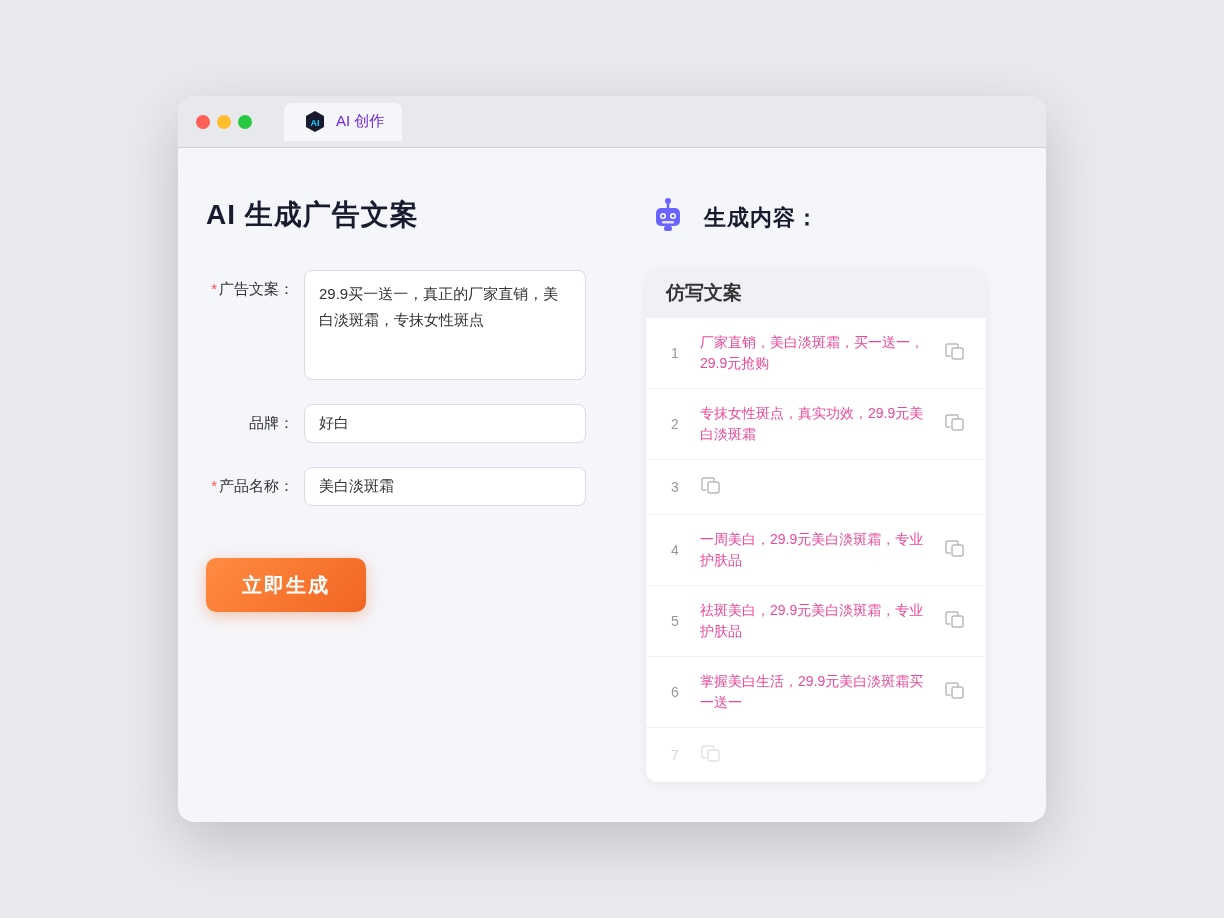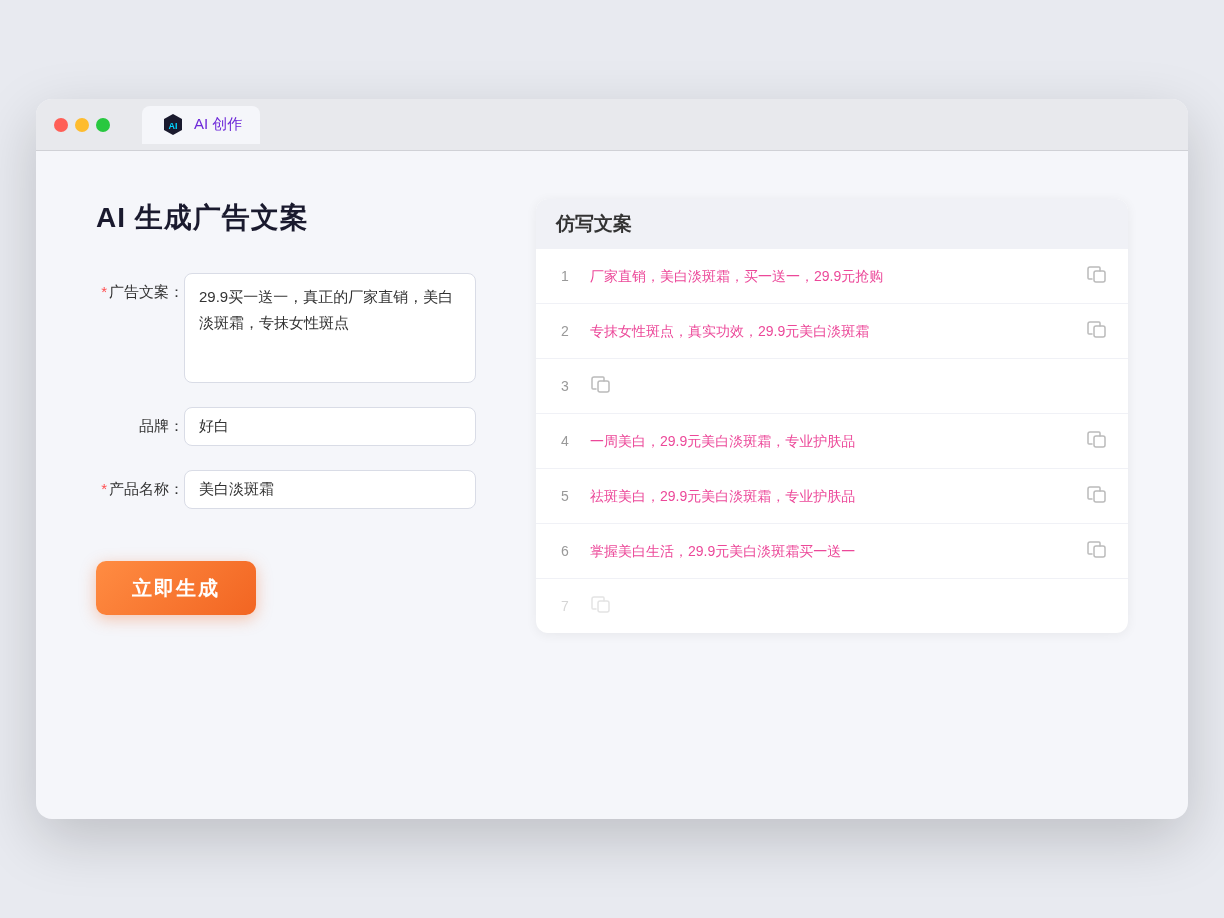--- a/index.html
+++ b/index.html
@@ -6,21 +6,21 @@
     body {
       background: #e8eaf0;
       display: flex;
       justify-content: center;
       align-items: center;
       min-height: 100vh;
       font-family: -apple-system, 'PingFang SC', 'Microsoft YaHei', sans-serif;
     }
 
     .browser-window {
-      width: 1152px;
+      width: 868px;
       min-height: 720px;
       background: #f5f6fa;
       border-radius: 16px;
       box-shadow: 0 20px 60px rgba(0,0,0,0.18);
       overflow: hidden;
       display: flex;
       flex-direction: column;
     }
 
     .browser-titlebar {
@@ -67,21 +67,21 @@
     .tab-label {
       font-size: 15px;
       color: #6d28d9;
       font-weight: 500;
     }
 
     .browser-content {
       flex: 1;
       display: flex;
       flex-direction: row;
-      padding: 48px 60px 40px 60px;
+      padding: 48px 60px 40px 28px;
       gap: 60px;
     }
 
     
     .left-panel {
       flex: 0 0 380px;
       display: flex;
       flex-direction: column;
     }
 
@@ -90,20 +90,21 @@
       font-weight: 700;
       color: #1a1a2e;
       margin-bottom: 36px;
       letter-spacing: 1px;
     }
 
     .form-row {
       display: flex;
       align-items: flex-start;
       margin-bottom: 24px;
+      gap: 10px;
     }
 
     .form-label {
       font-size: 15px;
       color: #333;
       white-space: nowrap;
       padding-top: 10px;
       min-width: 88px;
       text-align: right;
     }
@@ -268,20 +269,40 @@
         <label class="form-label">
           <span class="required-star">*</span><span>产品名称：</span>
         </label>
         <input class="form-input" type="text" value="美白淡斑霜" style="">
       </div>
 
       <button class="generate-btn">立即生成</button>
     </div>
 
     <div class="right-panel">
+      <div class="right-header">
+
+        <svg class="robot-icon" viewBox="0 0 44 44" xmlns="http://www.w3.org/2000/svg">
+
+          <line x1="22" y1="6" x2="22" y2="12" stroke="#6c63ff" stroke-width="2.5" stroke-linecap="round"></line>
+          <circle cx="22" cy="5" r="3" fill="#6c63ff"></circle>
+
+          <rect x="10" y="12" width="24" height="18" rx="5" fill="#6c63ff"></rect>
+
+          <circle cx="17" cy="20" r="3" fill="white"></circle>
+          <circle cx="27" cy="20" r="3" fill="white"></circle>
+          <circle cx="17" cy="20" r="1.5" fill="#6c63ff"></circle>
+          <circle cx="27" cy="20" r="1.5" fill="#6c63ff"></circle>
+
+          <rect x="16" y="25" width="12" height="2.5" rx="1.25" fill="white" opacity="0.8"></rect>
+
+          <rect x="18" y="30" width="8" height="5" rx="2" fill="#6c63ff"></rect>
+        </svg>
+        <span class="right-title">生成内容：</span>
+      </div>
 
       <div class="result-table">
         <div class="result-table-header">仿写文案</div>
 
       <div class="result-item">
             <span class="result-num">1</span>
             <span class="result-text">厂家直销，美白淡斑霜，买一送一，29.9元抢购</span>
             <div><svg class="copy-icon" viewBox="0 0 22 22" fill="none" xmlns="http://www.w3.org/2000/svg">
       <rect x="8" y="8" width="11" height="11" rx="2" stroke="currentColor" stroke-width="1.5" fill="none"></rect>
       <path d="M14 8V5a1 1 0 0 0-1-1H4a2 2 0 0 0-2 2v9a1 1 0 0 0 1 1h3" stroke="currentColor" stroke-width="1.5" stroke-linecap="round" fill="none"></path>

